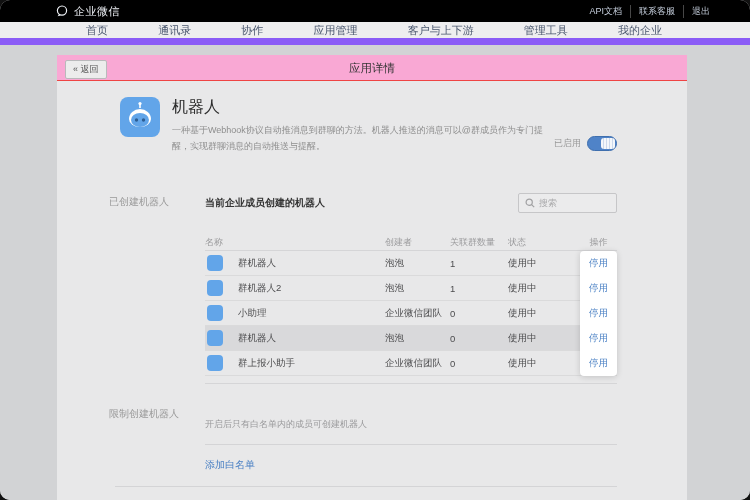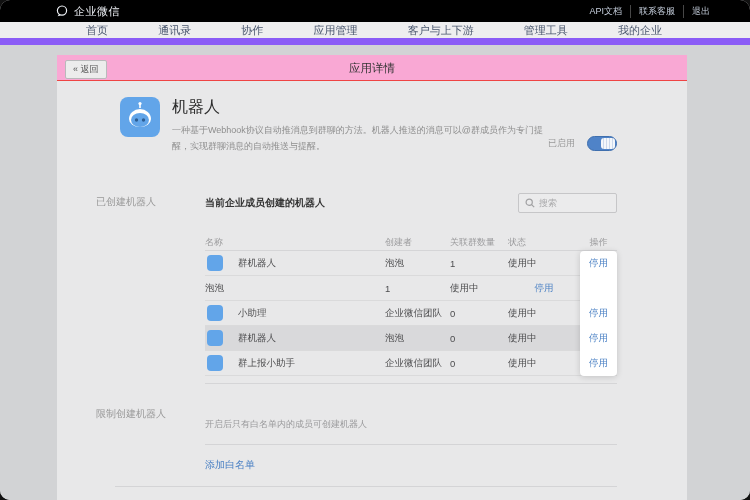--- a/index.html
+++ b/index.html
@@ -25,29 +25,29 @@
   .panel-header { position:relative; height:26px; background:#f9a8d4; border-bottom:1px solid #ef4444; }
   .back-btn { position:absolute; left:8px; top:5px; font-size:9px; color:#555; background:#ececec; border:1px solid #b9b9bb; border-radius:2px; padding:2px 7px; cursor:pointer; }
   .panel-title { text-align:center; line-height:26px; font-size:11.5px; color:#333; }
 
   
   .app-info { position:relative; padding:16px 0 0 63px; height:88px; }
   .robot-icon-lg { position:absolute; left:63px; top:16px; width:40px; height:40px; border-radius:8px; background:#62a5e9; }
   .app-text { margin-left:52px; }
   .app-name { font-size:16px; color:#2d2d2d; font-weight:400; margin-bottom:4px; }
   .app-desc { font-size:9px; color:#8e8e8e; line-height:16px; max-width:382px; }
-  .enable { position:absolute; right:70px; top:55px; display:flex; align-items:center; gap:12px; }
+  .enable { position:absolute; right:70px; top:55px; display:flex; align-items:center; gap:6px; }
   .enable-label { font-size:9px; color:#999; }
   .toggle { position:relative; width:30px; height:15px; border-radius:8px; background:#4f83c8; border:1px solid #3f6fae; cursor:pointer; }
   .toggle-knob { position:absolute; right:1px; top:1px; width:14px; height:11px; border-radius:3px; background:#f4f7fb;
     background-image:repeating-linear-gradient(90deg,#f4f7fb 0 2px,#ccd9ec 2px 3px); }
 
   
   .section { display:flex; }
-  .section-label { width:148px; padding-left:39px; font-size:10px; color:#999; padding-top:2px; flex:0 0 148px; }
+  .section-label { width:148px; padding-left:52px; font-size:10px; color:#999; padding-top:2px; flex:0 0 148px; }
   .section-content { flex:1; margin-right:70px; }
 
   .robots-head { display:flex; align-items:center; justify-content:space-between; height:20px; }
   .subtitle { font-size:10px; color:#333; font-weight:bold; }
   .search { display:flex; align-items:center; gap:4px; width:99px; height:20px; border:1px solid #c6c6c8; border-radius:2px; padding:0 6px; background:#ebebec; }
   .search input { border:none; outline:none; background:transparent; width:70px; font-size:9px; color:#555; font-family:inherit; }
   .search input::placeholder { color:#a9a9ab; }
 
   
   .table { position:relative; margin-top:14px; }
@@ -171,20 +171,24 @@
                 <span class="robot-icon-sm"></span>
                 <span>群机器人</span>
               </div>
               <span>泡泡</span>
               <span>1</span>
               <span>使用中</span>
               <span class="action-cell"><a>停用</a></span>
             </div>
 
             <div class="trow">
+              <div class="name-cell">
+                <span class="robot-icon-sm"></span>
+                <span>群机器人2</span>
+              </div>
               <span>泡泡</span>
               <span>1</span>
               <span>使用中</span>
               <span class="action-cell"><a>停用</a></span>
             </div>
 
             <div class="trow">
               <div class="name-cell">
                 <span class="robot-icon-sm"></span>
                 <span>小助理</span>

